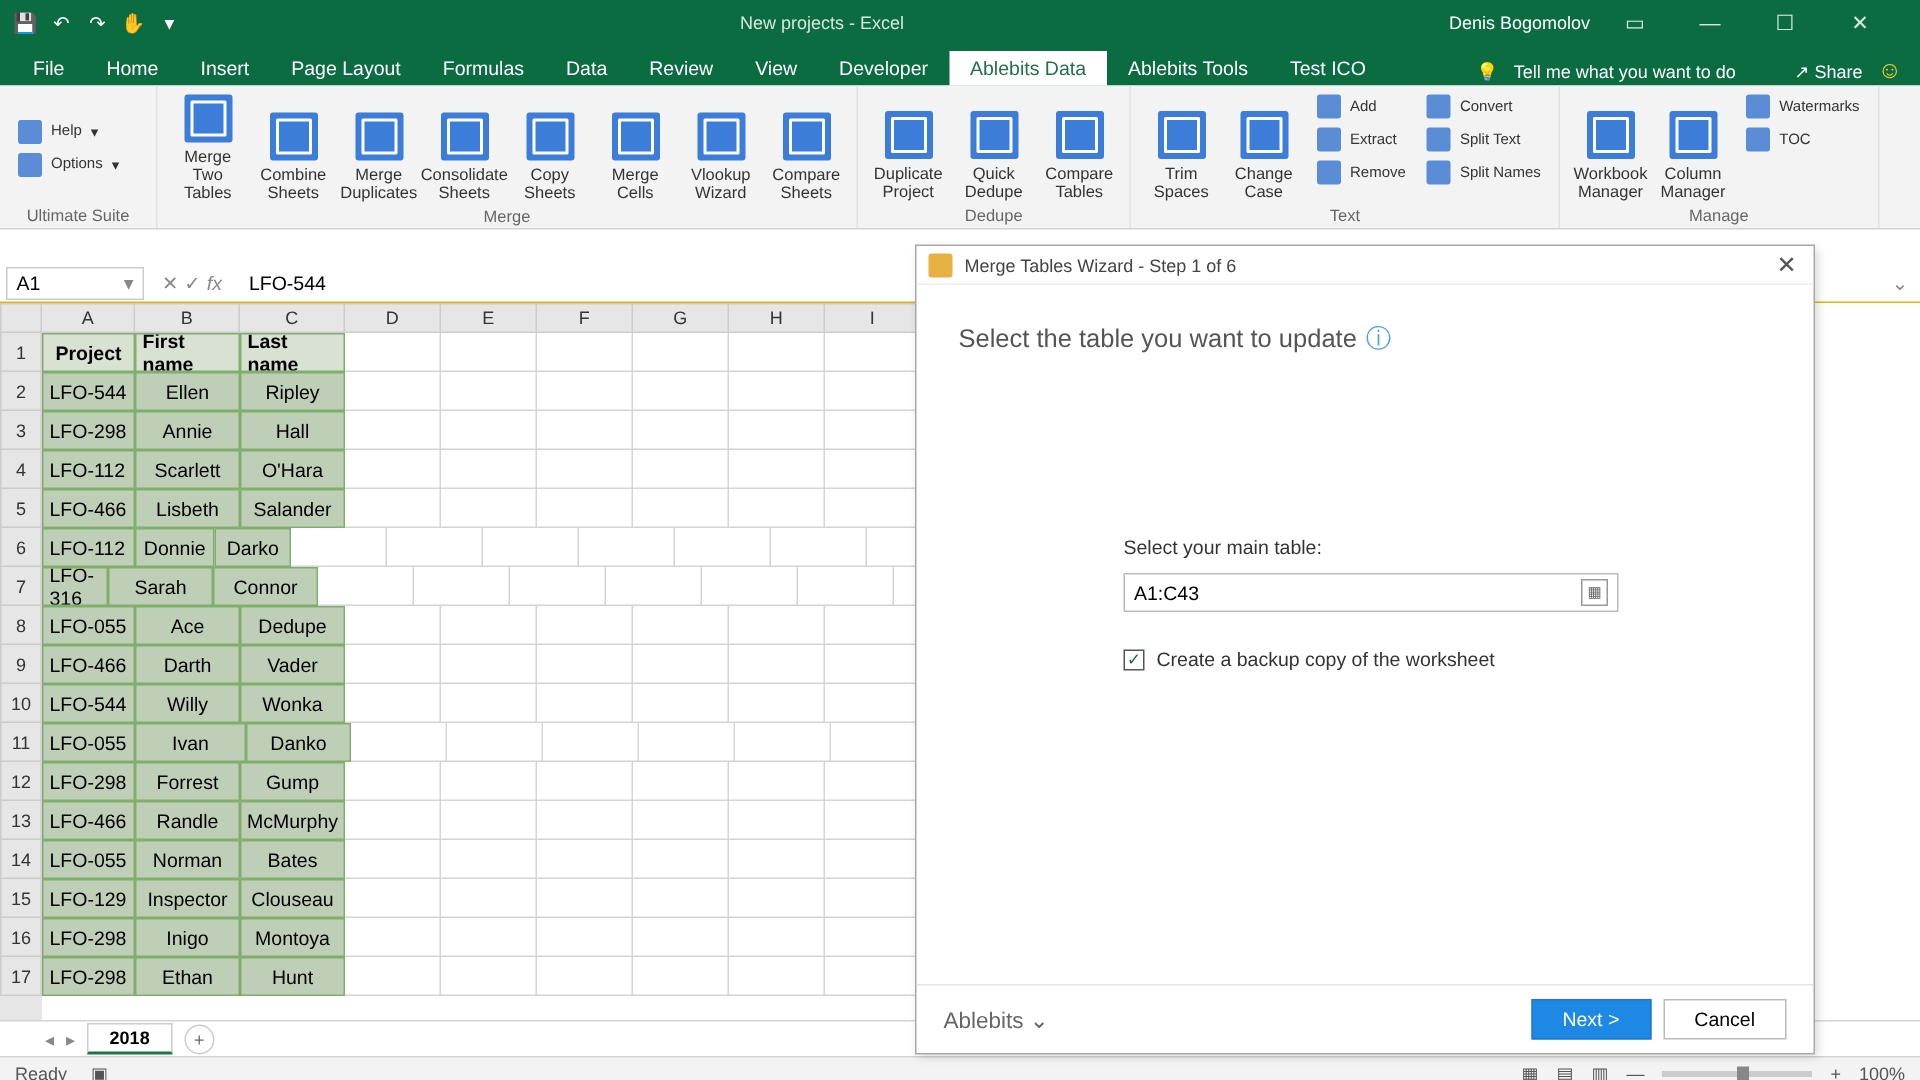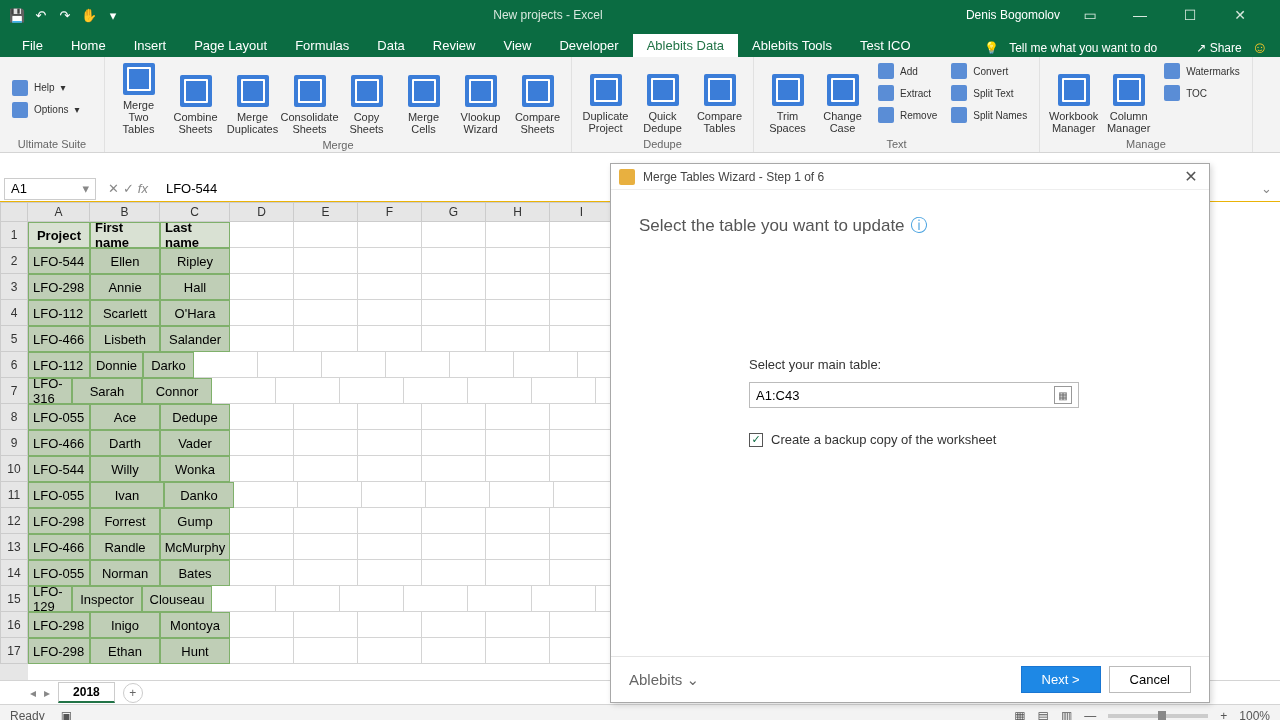--- a/index.html
+++ b/index.html
@@ -452,21 +452,21 @@
           <div class="cell sel-cell" style="width: 70px;">Bates</div>
           <div class="cell" style="width: 64px;"></div>
           <div class="cell" style="width: 64px;"></div>
           <div class="cell" style="width: 64px;"></div>
           <div class="cell" style="width: 64px;"></div>
           <div class="cell" style="width: 64px;"></div>
           <div class="cell" style="width: 64px;"></div>
           <div class="cell" style="width: 64px;"></div>
         </div>
         <div class="datarow">
-          <div class="cell sel-cell" style="width: 44px; justify-content: flex-start;">LFO-129</div>
+          <div class="cell sel-cell" style="width: 62px; justify-content: flex-start;">LFO-129</div>
           <div class="cell sel-cell" style="width: 70px;">Inspector</div>
           <div class="cell sel-cell" style="width: 70px;">Clouseau</div>
           <div class="cell" style="width: 64px;"></div>
           <div class="cell" style="width: 64px;"></div>
           <div class="cell" style="width: 64px;"></div>
           <div class="cell" style="width: 64px;"></div>
           <div class="cell" style="width: 64px;"></div>
           <div class="cell" style="width: 64px;"></div>
           <div class="cell" style="width: 64px;"></div>
         </div>

